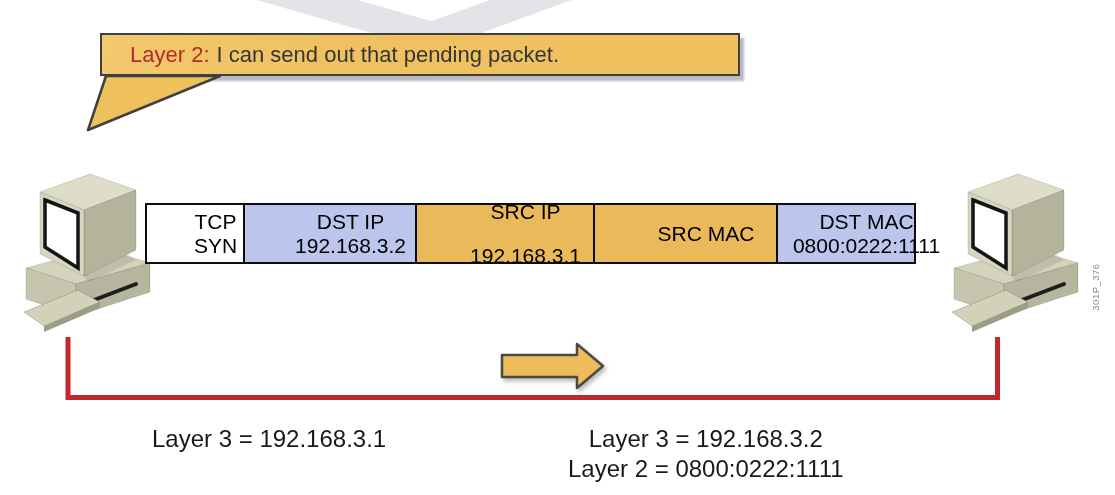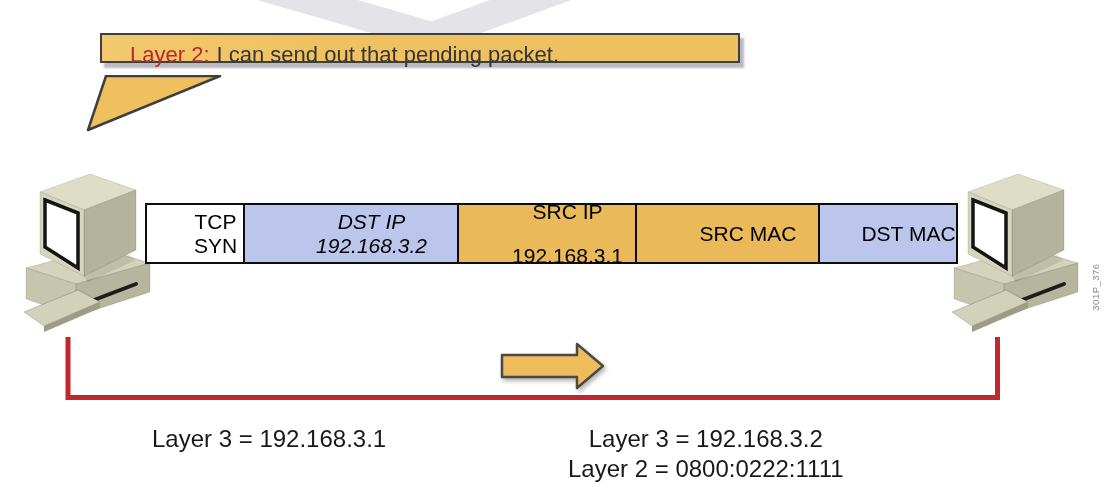--- a/index.html
+++ b/index.html
@@ -11,39 +11,39 @@
   .watermark{stroke:#e4e4e8;stroke-width:28;fill:none;}
   .redline{stroke:var(--line-red,#c2272d);stroke-width:5;fill:none;}
   .arrow{fill:var(--arrow,#eebc5c);stroke:#4a4a42;stroke-width:2.5;stroke-linejoin:round;
          filter:drop-shadow(2px 3px 2px rgba(0,0,0,0.28));}
 
   .pc{position:absolute;width:130px;height:172px;z-index:1;}
   #pc-left{left:24px;top:166px;}
   #pc-right{left:952px;top:166px;}
 
   .bubble{
-    position:absolute;left:100px;top:33px;width:640px;height:30px;z-index:3;
+    position:absolute;left:100px;top:33px;width:640px;height:43px;z-index:3;
     background:linear-gradient(100deg,#f3c96e 0%,#efc160 38%,var(--bubble,#eebb55) 100%);
     border:2px solid #3f3f3f;box-sizing:border-box;
     box-shadow:4px 5px 2px rgba(128,128,138,0.55);
     line-height:39px;padding-left:28px;font-size:22px;color:#353535;white-space:nowrap;
   }
   .bubble-prefix{color:var(--label-red,#b5282c);margin-right:0.32em;}
   #bubble-tail{position:absolute;left:80px;top:75px;width:150px;height:60px;z-index:3;}
   #bubble-tail polygon{fill:var(--bubble,#eebb55);stroke:#3f3f3f;stroke-width:2.5;stroke-linejoin:round;}
 
   .packet{position:absolute;left:145px;top:203px;height:61px;display:flex;z-index:2;}
   .cell{
     box-sizing:border-box;border:2px solid #0d0d0d;margin-left:-2px;height:61px;
     display:flex;flex-direction:column;justify-content:center;align-items:center;
     font-size:21px;line-height:24px;color:#000;text-align:center;white-space:nowrap;padding-left:41px;
   }
   .cell:first-child{margin-left:0;}
   .cell:nth-child(1){width:100px;}
-  .cell:nth-child(2){width:216px;font-style:italic;}
+  .cell:nth-child(2){width:174px;}
   .cell:nth-child(3){width:180px;}
   .cell:nth-child(4){width:185px;}
   .cell:nth-child(5){width:140px;}
   .cell-white{background:#ffffff;}
   .cell-blue{background:var(--packet-blue,#bcc6ed);}
   .cell-orange{background:var(--packet-orange,#eaba5a);gap:20px;}
 
   .host-label{position:absolute;z-index:2;font-size:24px;line-height:30px;color:#191919;white-space:nowrap;margin-top:21px;}
   #host-left-label{left:152px;top:403px;}
   #host-right-label{left:568px;top:403px;text-align:center;}
@@ -104,20 +104,21 @@
       </div>
       <div class="cell cell-orange">
         <div>SRC IP</div>
         <div>192.168.3.1</div>
       </div>
       <div class="cell cell-orange">
         <div>SRC MAC</div>
       </div>
       <div class="cell cell-blue">
         <div>DST MAC</div>
+        <div>0800:0222:1111</div>
       </div>
     </div>
 
   <div class="bubble">
     <span class="bubble-prefix">Layer 2:</span><span>I can send out that pending packet.</span>
   </div>
   <svg id="bubble-tail" viewBox="0 0 150 60">
     <polygon points="26,1 8,55 140,1"></polygon>
   </svg>
 

